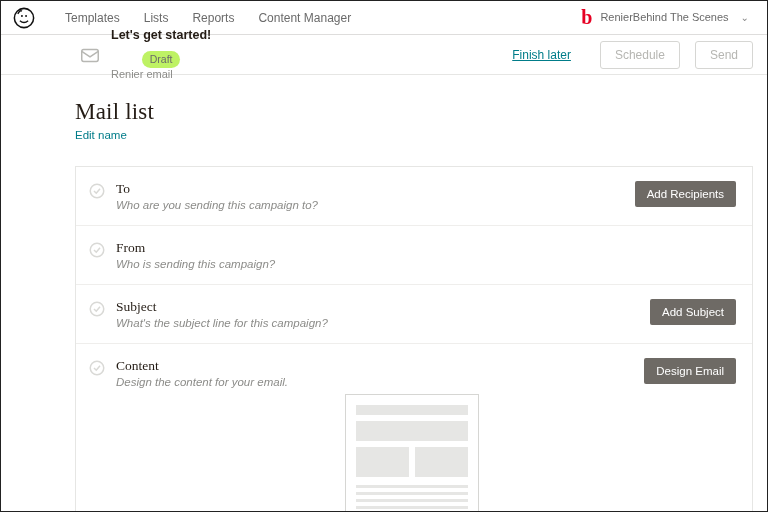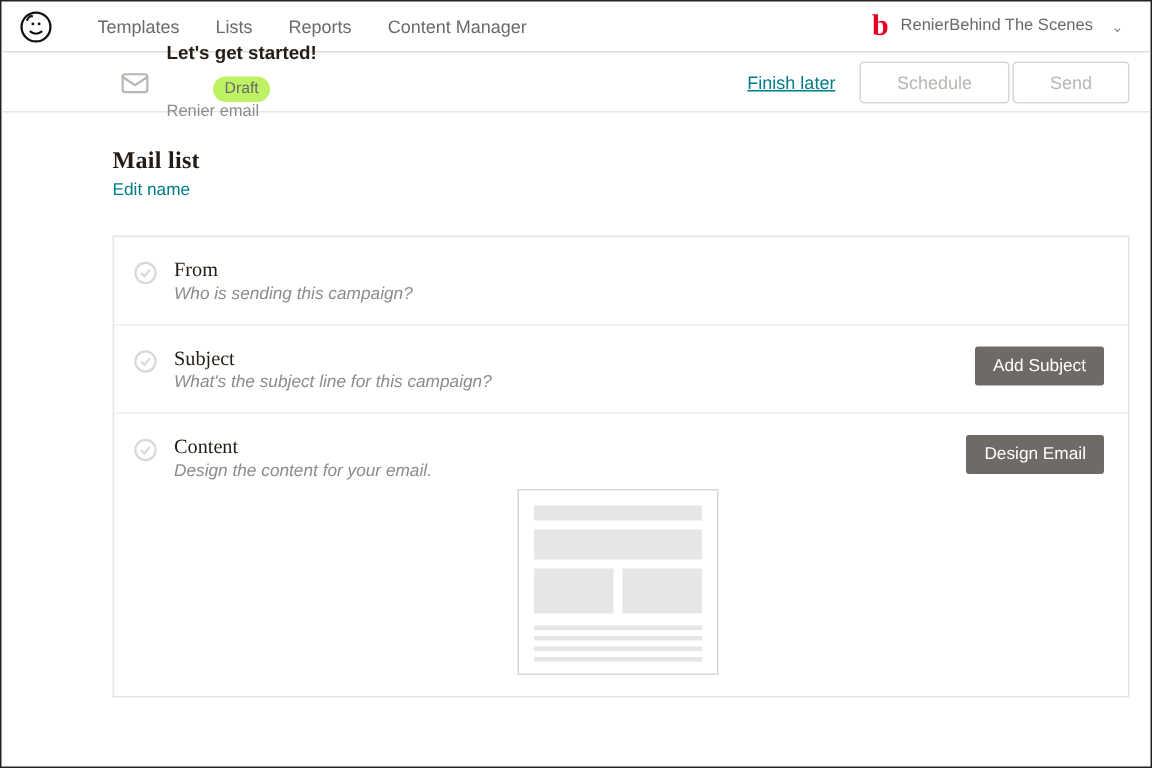--- a/index.html
+++ b/index.html
@@ -16,23 +16,23 @@
   .chev { color: #888; font-size: 10px; padding-left: 4px; }
   .subbar { display: flex; align-items: center; height: 40px; border-bottom: 1px solid #e6e6e4; padding: 0 14px 0 78px; }
   .sub-icon { width: 22px; height: 22px; margin-right: 10px; color: #b7b7b3; }
   .sub-titles { display: flex; flex-direction: column; line-height: 1.2; }
   .sub-title-row { display: flex; align-items: center; gap: 8px; flex-direction: column; }
   .sub-title { font-weight: 600; font-size: 12.5px; }
   .draft-badge { background: #bef264; color: #6a6a6a; font-size: 10.5px; padding: 2px 8px; border-radius: 10px; }
   .sub-desc { font-size: 11px; color: #8c8c89; }
   .subbar .spacer { flex: 1; }
   .finish { color: #007c89; font-size: 12px; text-decoration: underline; margin-right: 14px; cursor: pointer; }
-  .btn-outline { border: 1px solid #d6d6d3; background: #fff; color: #b6b6b2; padding: 6px 24px; font-size: 12px; border-radius: 3px; margin-left: 2px; cursor: default; }
+  .btn-outline { border: 1px solid #d6d6d3; background: #fff; color: #b6b6b2; padding: 6px 14px; font-size: 12px; border-radius: 3px; margin-left: 15px; cursor: default; }
   .main { padding: 24px 0 0 74px; }
-  .page-title { font-size: 16px; font-weight: 700; font-family: Georgia, "Times New Roman", serif; letter-spacing: .2px; }
+  .page-title { font-size: 23px; font-weight: 400; font-family: Georgia, "Times New Roman", serif; letter-spacing: .2px; }
   .edit-name { color: #007c89; font-size: 11.5px; margin-top: 4px; display: inline-block; cursor: pointer; }
   .panel { margin: 24px 14px 0 0; border: 1px solid #e6e6e4; }
   .row { display: flex; align-items: flex-start; padding: 14px 16px 14px 12px; border-bottom: 1px solid #efeeec; }
   .row:last-of-type { border-bottom: none; }
   .check-icon { width: 18px; height: 18px; color: #d9d9d6; margin-right: 10px; flex-shrink: 0; margin-top: 1px; }
   .row-body { flex: 1; }
   .row-title { font-size: 13.5px; font-weight: 400; font-family: Georgia, serif; color: #241c15; }
   .row-desc { font-size: 11.5px; color: #8c8c89; font-style: italic; margin-top: 2px; }
   .btn-dark { background: #6e6a65; color: #fff; border: none; padding: 7px 12px; font-size: 11.5px; border-radius: 2px; cursor: pointer; white-space: nowrap; }
   .content-preview { margin: 6px auto 0; width: 134px; border: 1px solid #d6d6d3; padding: 10px 10px 4px; }
@@ -92,20 +92,31 @@
   <button class="btn-outline">Schedule</button>
   <button class="btn-outline">Send</button>
 </div>
 
 <div class="main">
   <h1 class="page-title">Mail list</h1>
   <span class="edit-name">Edit name</span>
 
   <div class="panel">
 
+    <div class="row">
+      <span class="check-icon"><svg viewBox="0 0 24 24" fill="none" stroke="currentColor" stroke-width="2">
+            <circle cx="12" cy="12" r="9"></circle>
+            <path d="M8 12 l3 3 l5 -6"></path>
+          </svg></span>
+      <div class="row-body">
+        <div class="row-title">To</div>
+        <div class="row-desc">Who are you sending this campaign to?</div>
+      </div>
+      <button class="btn-dark">Add Recipients</button>
+    </div>
 
     <div class="row">
       <span class="check-icon"><svg viewBox="0 0 24 24" fill="none" stroke="currentColor" stroke-width="2">
             <circle cx="12" cy="12" r="9"></circle>
             <path d="M8 12 l3 3 l5 -6"></path>
           </svg></span>
       <div class="row-body">
         <div class="row-title">From</div>
         <div class="row-desc">Who is sending this campaign?</div>
       </div>

